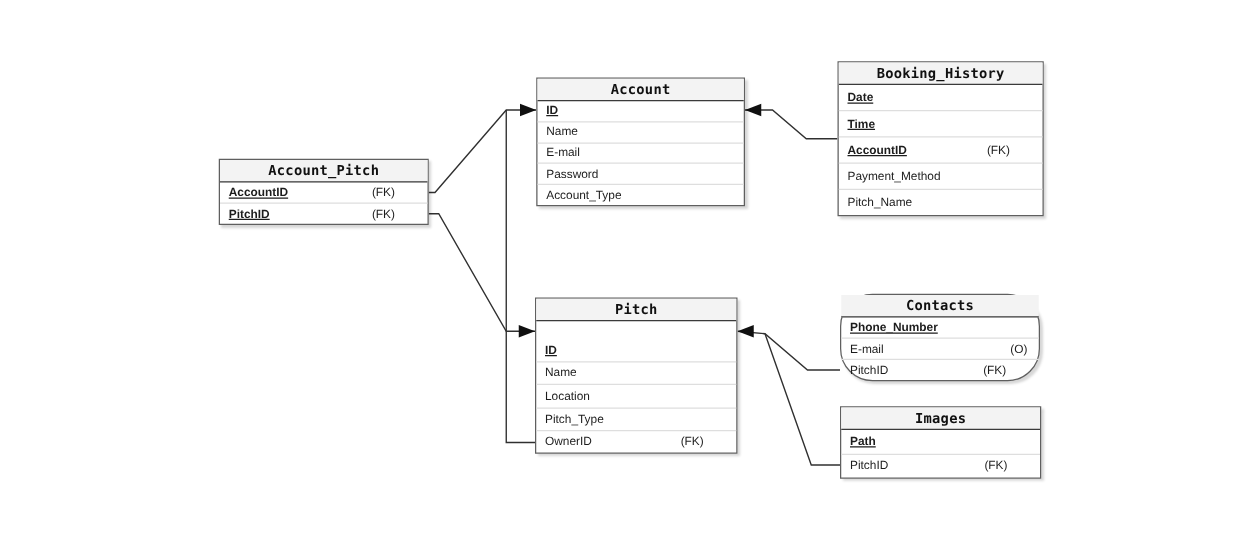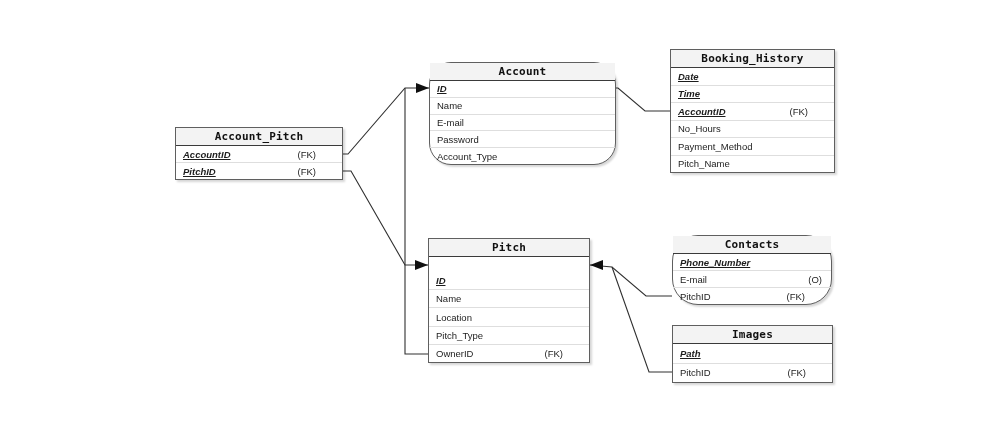--- a/index.html
+++ b/index.html
@@ -60,21 +60,20 @@
     padding: 0 7px;
     font-size: 9.5px;
     color: #1c1c1c;
     border-bottom: 1px solid #dedede;
     white-space: nowrap;
   }
   .attr-row:last-child { border-bottom: none; }
   .attr-row.pk .attr-name {
     font-weight: bold;
     text-decoration: underline;
-    font-style: italic;
   }
   .attr-key { margin-right: 19px; }
   .attr-key.flush { margin-right: 2px; }
 </style>
 </head>
 <body>
 
 <div class="canvas">
 
   <svg class="wires" viewBox="0 0 1000 429" xmlns="http://www.w3.org/2000/svg">
@@ -104,21 +103,21 @@
         <span class="attr-name">AccountID</span>
         <span class="attr-key">(FK)</span>
       </div>
       <div class="attr-row pk">
         <span class="attr-name">PitchID</span>
         <span class="attr-key">(FK)</span>
       </div>
     </div>
   </div>
 
-  <div class="entity" style="left:429px; top:62px; width:187px; height:103px;border-radius:22px;">
+  <div class="entity" style="left:429px; top:62px; width:167px; height:103px;">
     <div class="entity-title">Account</div>
     <div class="entity-rows">
       <div class="attr-row pk">
         <span class="attr-name">ID</span>
         <span class="attr-key"></span>
       </div>
       <div class="attr-row">
         <span class="attr-name">Name</span>
         <span class="attr-key"></span>
       </div>
@@ -146,24 +145,20 @@
       </div>
       <div class="attr-row pk">
         <span class="attr-name">Time</span>
         <span class="attr-key"></span>
       </div>
       <div class="attr-row pk">
         <span class="attr-name">AccountID</span>
         <span class="attr-key">(FK)</span>
       </div>
       <div class="attr-row">
-        <span class="attr-name">No_Hours</span>
-        <span class="attr-key"></span>
-      </div>
-      <div class="attr-row">
         <span class="attr-name">Payment_Method</span>
         <span class="attr-key"></span>
       </div>
       <div class="attr-row">
         <span class="attr-name">Pitch_Name</span>
         <span class="attr-key"></span>
       </div>
     </div>
   </div>
 

